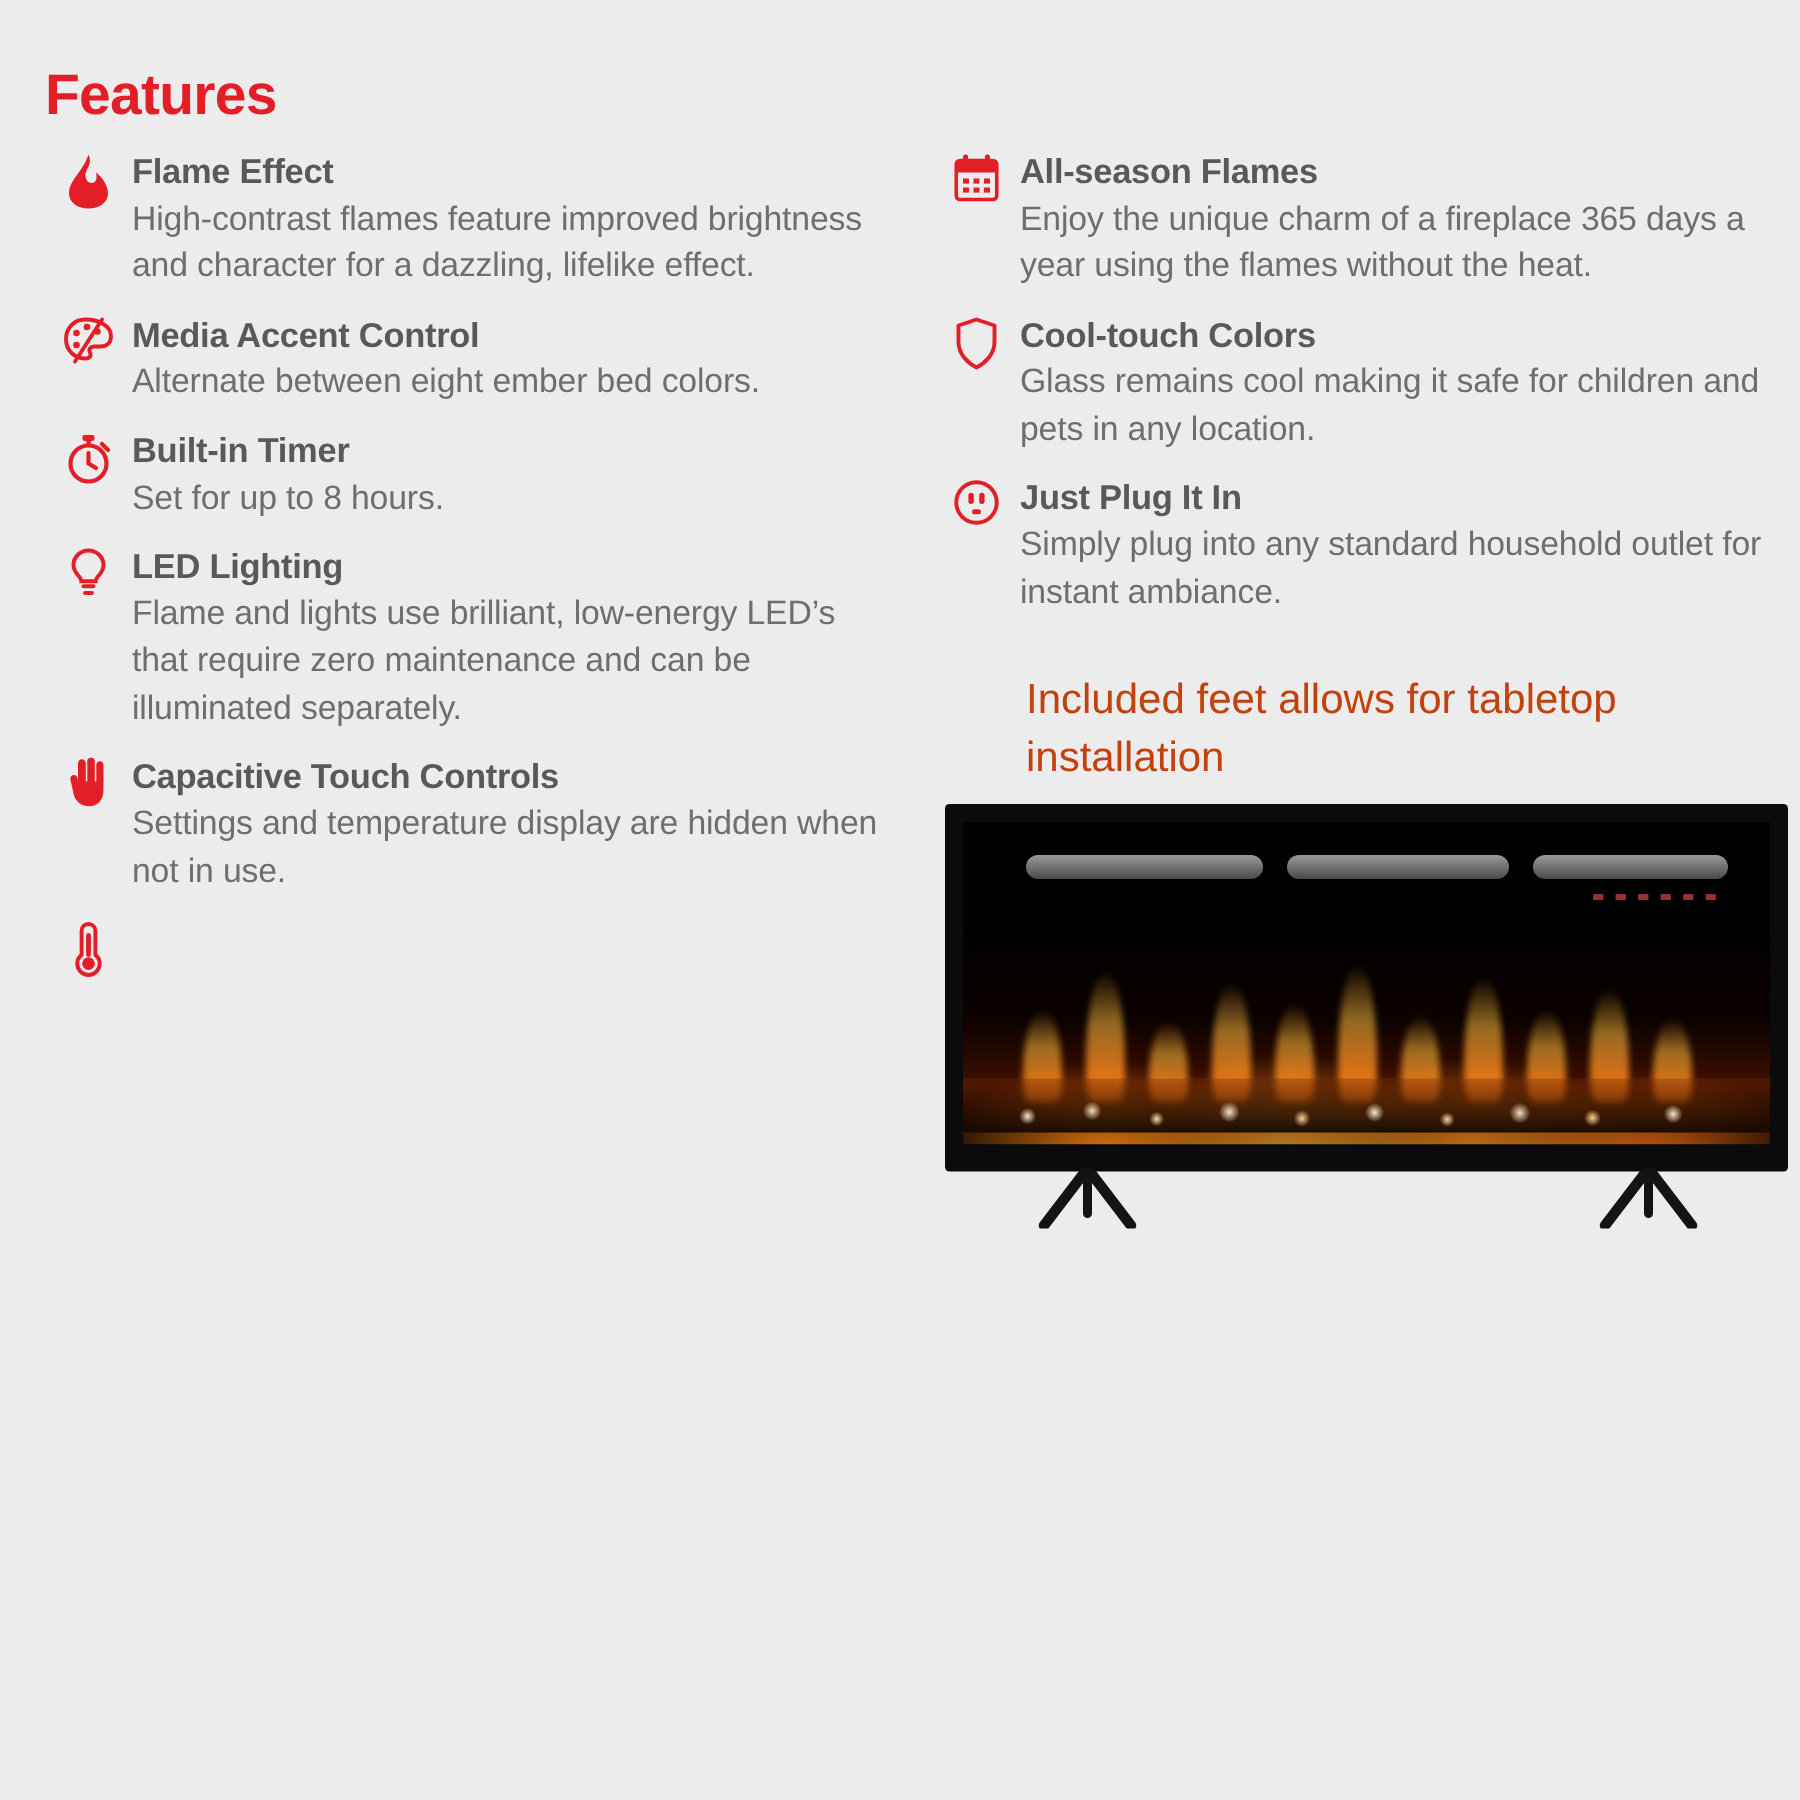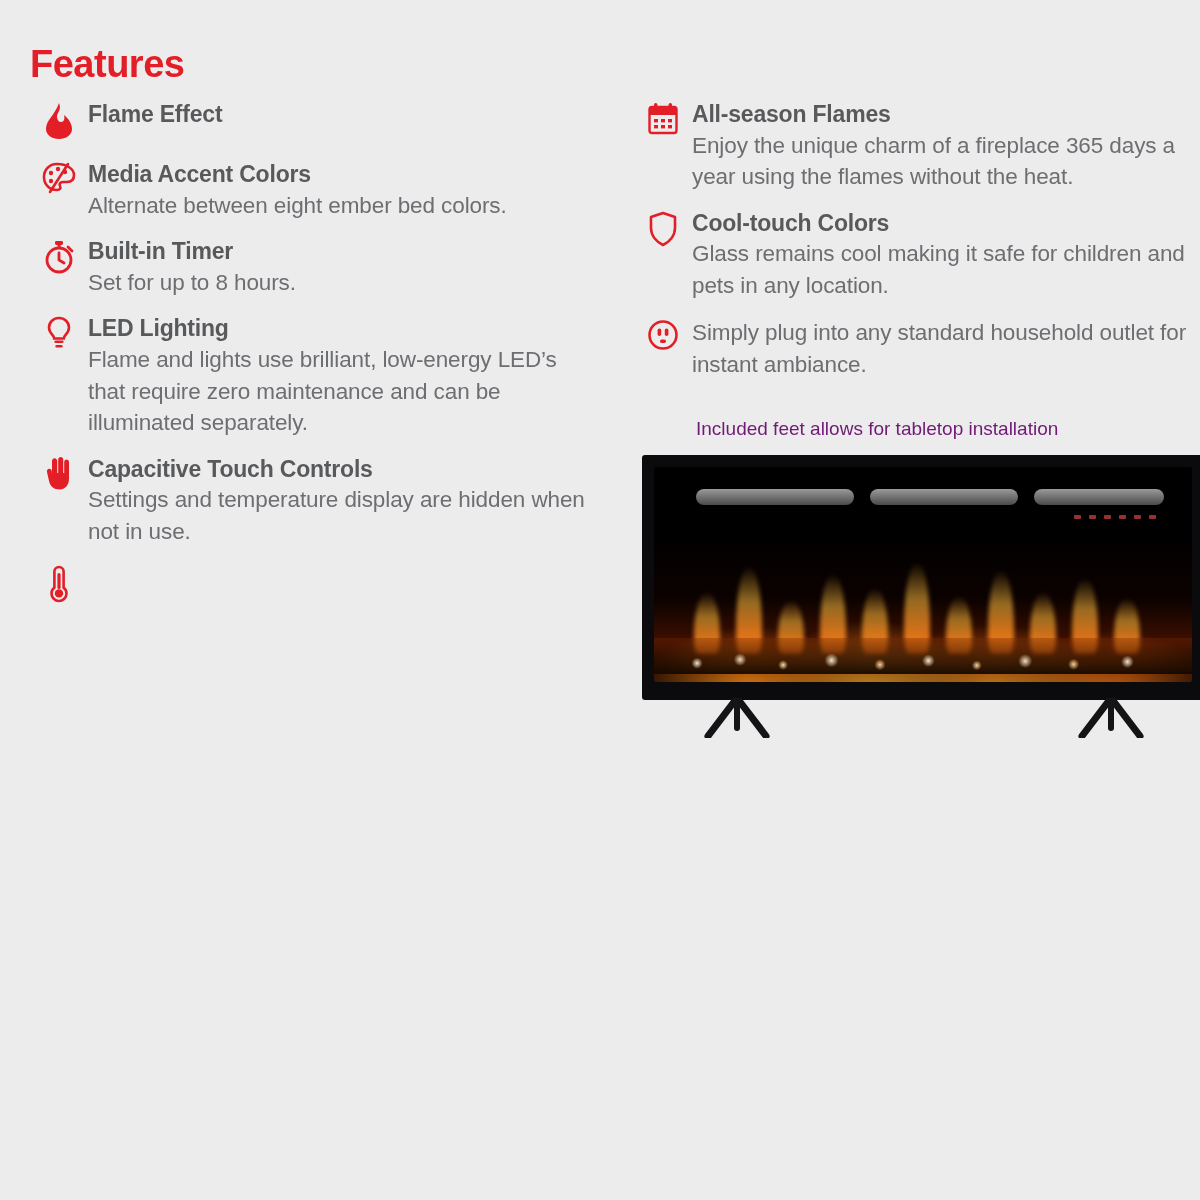--- a/index.html
+++ b/index.html
@@ -24,21 +24,21 @@
   .page-title {
     color: #e31e26;
     font-size: 38px;
     font-weight: bold;
     letter-spacing: -0.5px;
     margin: 0 0 14px 0;
     line-height: 1.1;
   }
   .columns {
     display: flex;
-    gap: 34px;
+    gap: 22px;
   }
   .col-left {
     width: 570px;
     flex: 0 0 570px;
   }
   .col-right {
     width: 570px;
     flex: 0 0 570px;
   }
   .feature {
@@ -72,23 +72,23 @@
   }
   .feature p {
     margin: 0;
     font-size: 22.5px;
     line-height: 1.40;
     color: #6d6e71;
     letter-spacing: -0.1px;
   }
   .caption {
     margin: 36px 0 12px 62px;
-    font-size: 19px;
+    font-size: 28px;
     line-height: 1.40;
-    color: #701a75;
+    color: #c2410c;
     max-width: 420px;
   }
   
   .product {
     position: relative;
     margin-left: 8px;
     width: 562px;
     height: 300px;
   }
   .fp-body {
@@ -202,37 +202,38 @@
     <div class="col-left">
 
       <div class="feature">
         <div class="ico">
           <svg width="30" height="38" viewBox="0 0 30 38">
             <path d="M15 1c3 7-2 9-2 14 0 3 2 5 4 5 3 0 4-3 3-7 5 4 8 9 8 14 0 6-6 10-13 10S2 33 2 27c0-9 9-14 13-26z" fill="#e31e26"></path>
           </svg>
         </div>
         <div class="body">
           <h3>Flame Effect</h3>
+          <p>High-contrast flames feature improved brightness and character for a dazzling, lifelike effect.</p>
         </div>
       </div>
 
 
       <div class="feature">
         <div class="ico">
           <svg width="34" height="34" viewBox="0 0 34 34">
             <path d="M15 2C7 2 2 8 2 15c0 8 6 13 13 13 3 0 4-2 3-4-1-2 0-4 3-4h4c5 0 7-3 7-7 0-6-7-11-17-11z" fill="none" stroke="#e31e26" stroke-width="2.6"></path>
             <circle cx="9" cy="11" r="2.2" fill="#e31e26"></circle>
             <circle cx="16" cy="7" r="2.2" fill="#e31e26"></circle>
             <circle cx="23" cy="10" r="2.2" fill="#e31e26"></circle>
             <circle cx="9" cy="19" r="2.2" fill="#e31e26"></circle>
             <path d="M26 2 L8 30" stroke="#e31e26" stroke-width="2.6" stroke-linecap="round"></path>
           </svg>
         </div>
         <div class="body">
-          <h3>Media Accent Colors</h3>
+          <h3>Media Accent Control</h3>
           <p>Alternate between eight ember bed colors.</p>
         </div>
       </div>
 
       <div class="feature">
         <div class="ico">
           <svg width="32" height="36" viewBox="0 0 32 36">
             <circle cx="16" cy="21" r="12" fill="none" stroke="#e31e26" stroke-width="2.8"></circle>
             <path d="M16 14v7l5 3" fill="none" stroke="#e31e26" stroke-width="2.8" stroke-linecap="round"></path>
             <rect x="12" y="2" width="8" height="4" rx="1.4" fill="#e31e26"></rect>
@@ -327,20 +328,21 @@
       <div class="feature">
         <div class="ico">
           <svg width="32" height="32" viewBox="0 0 32 32">
             <circle cx="16" cy="16" r="13.5" fill="none" stroke="#e31e26" stroke-width="2.6"></circle>
             <rect x="10.6" y="9.5" width="3.6" height="7.5" rx="1.8" fill="#e31e26"></rect>
             <rect x="17.8" y="9.5" width="3.6" height="7.5" rx="1.8" fill="#e31e26"></rect>
             <rect x="13" y="20.5" width="6" height="3.4" rx="1.7" fill="#e31e26"></rect>
           </svg>
         </div>
         <div class="body">
+          <h3>Just Plug It In</h3>
           <p>Simply plug into any standard household outlet for instant ambiance.</p>
         </div>
       </div>
 
       <p class="caption">Included feet allows for tabletop installation</p>
 
       <div class="product">
         <div class="fp-body">
           <div class="fp-inner">
             <div class="fp-bar b1"></div>

